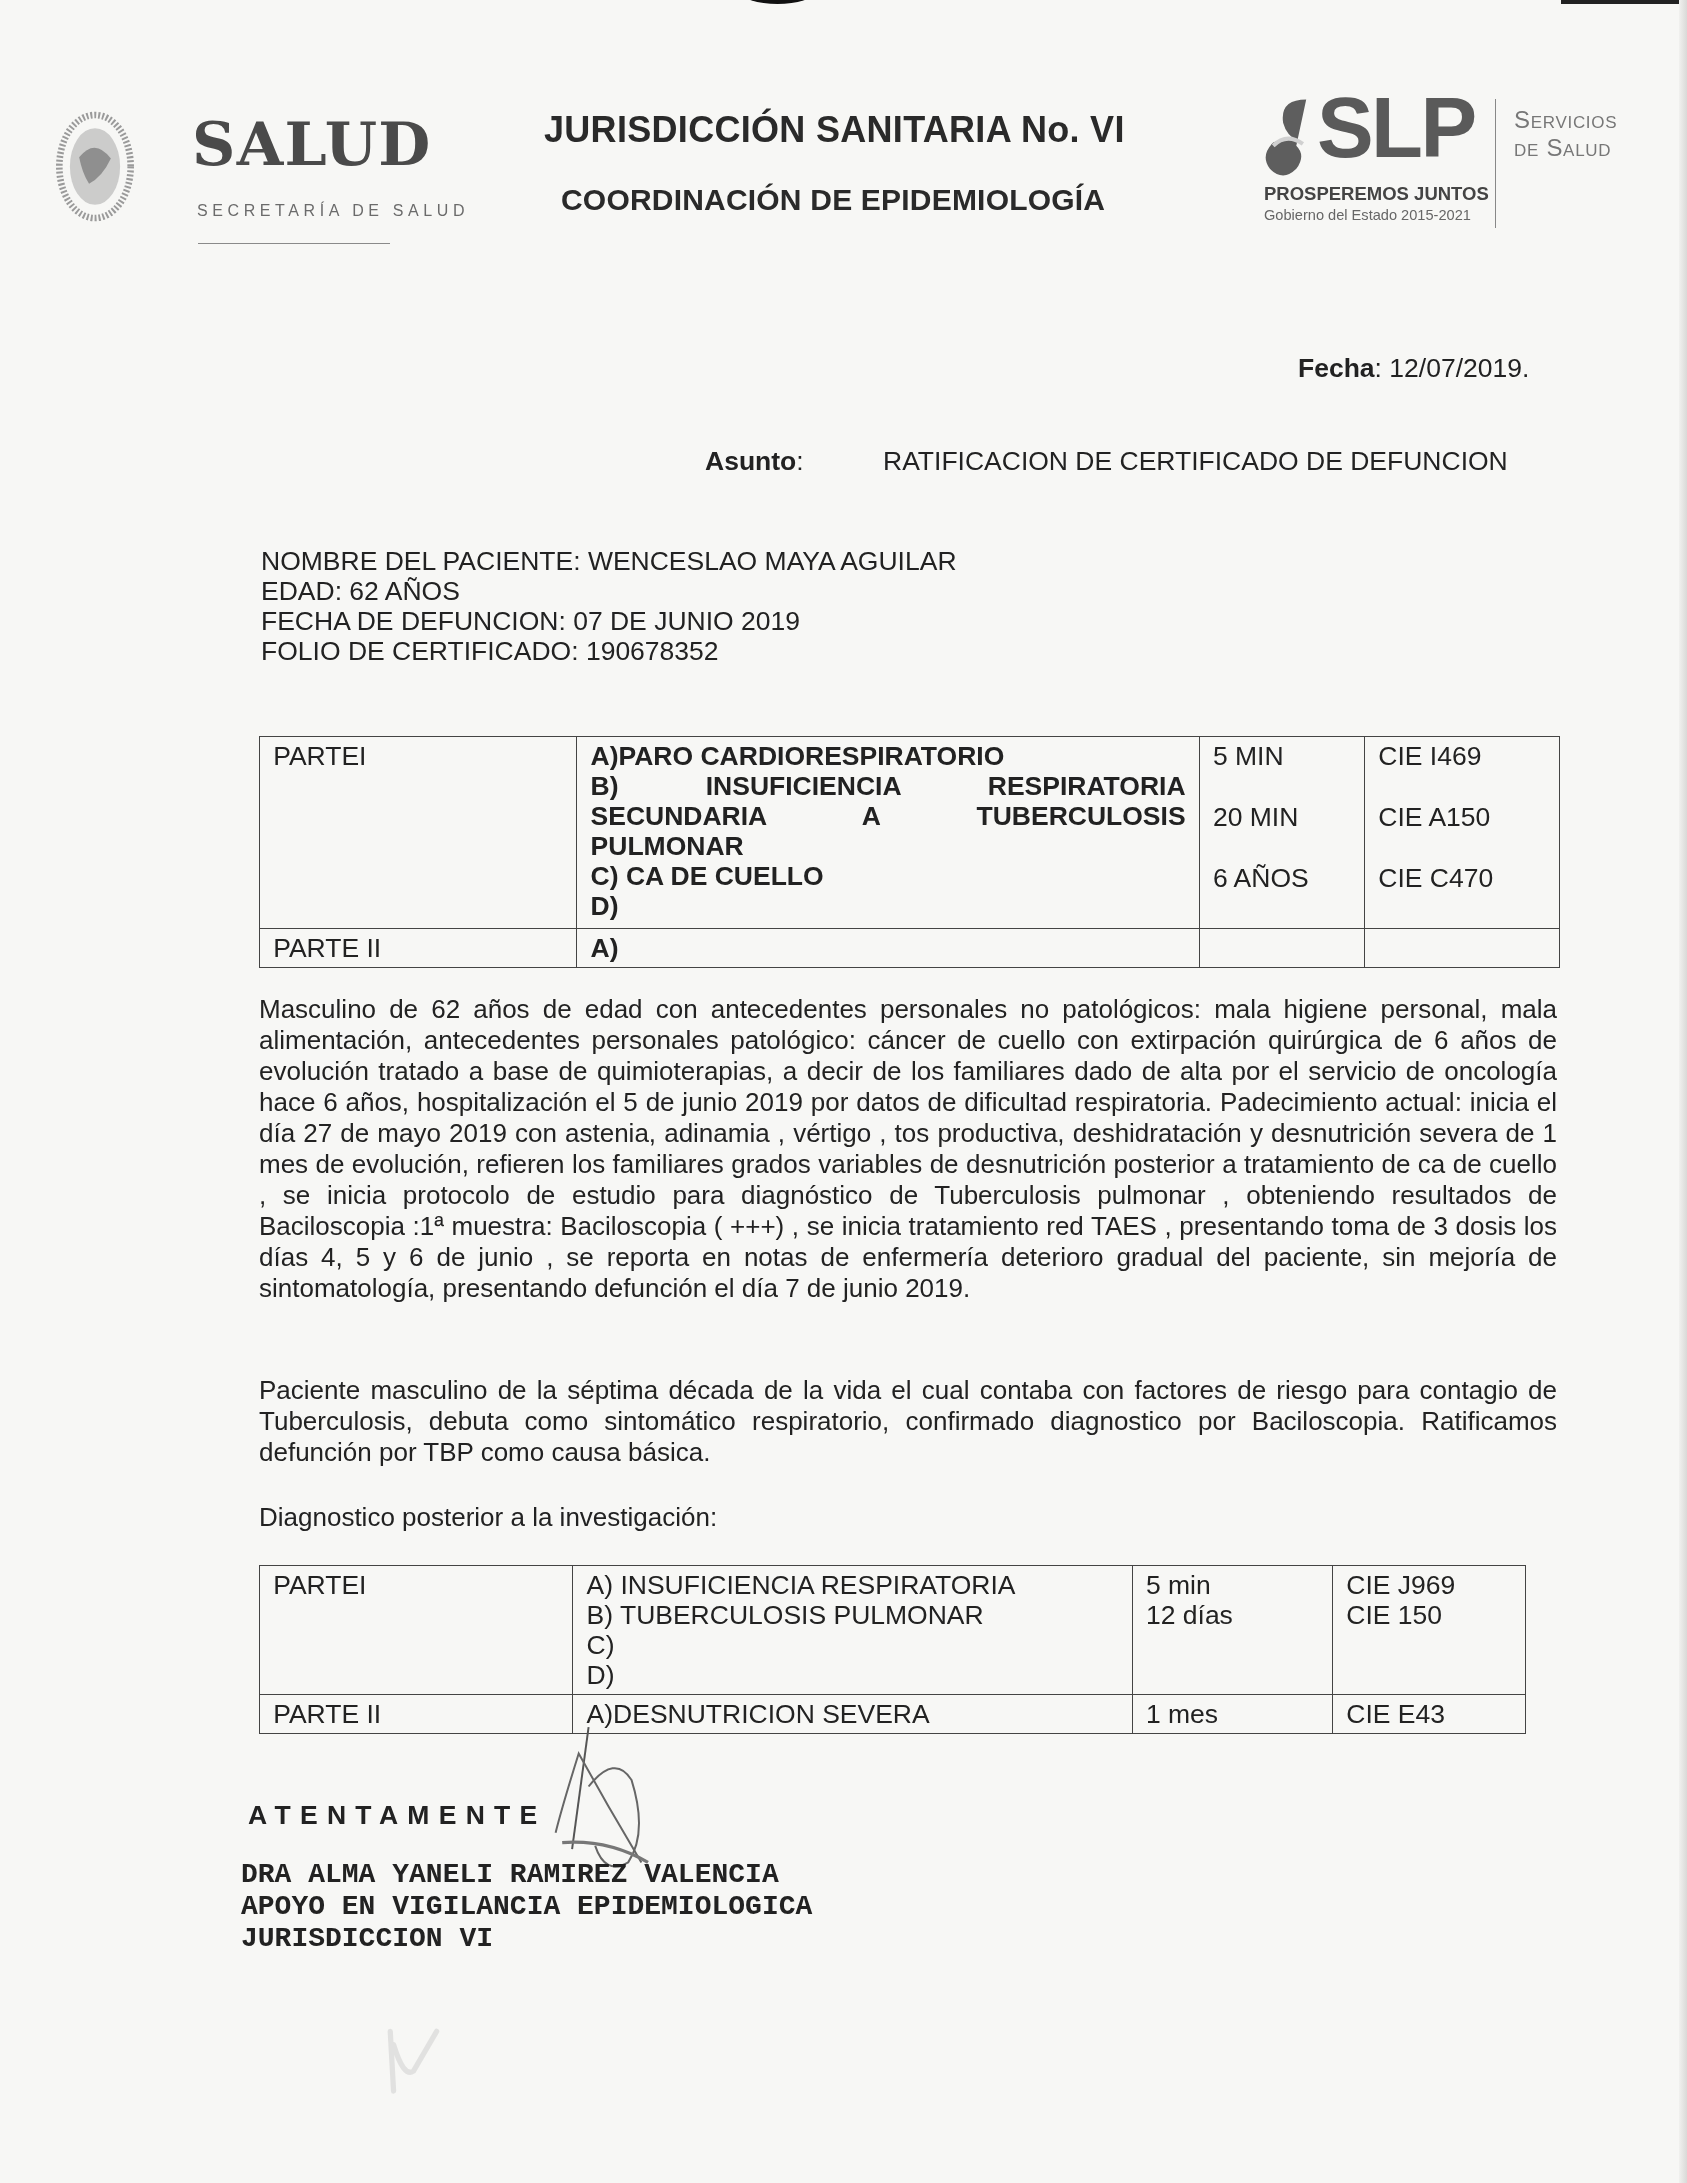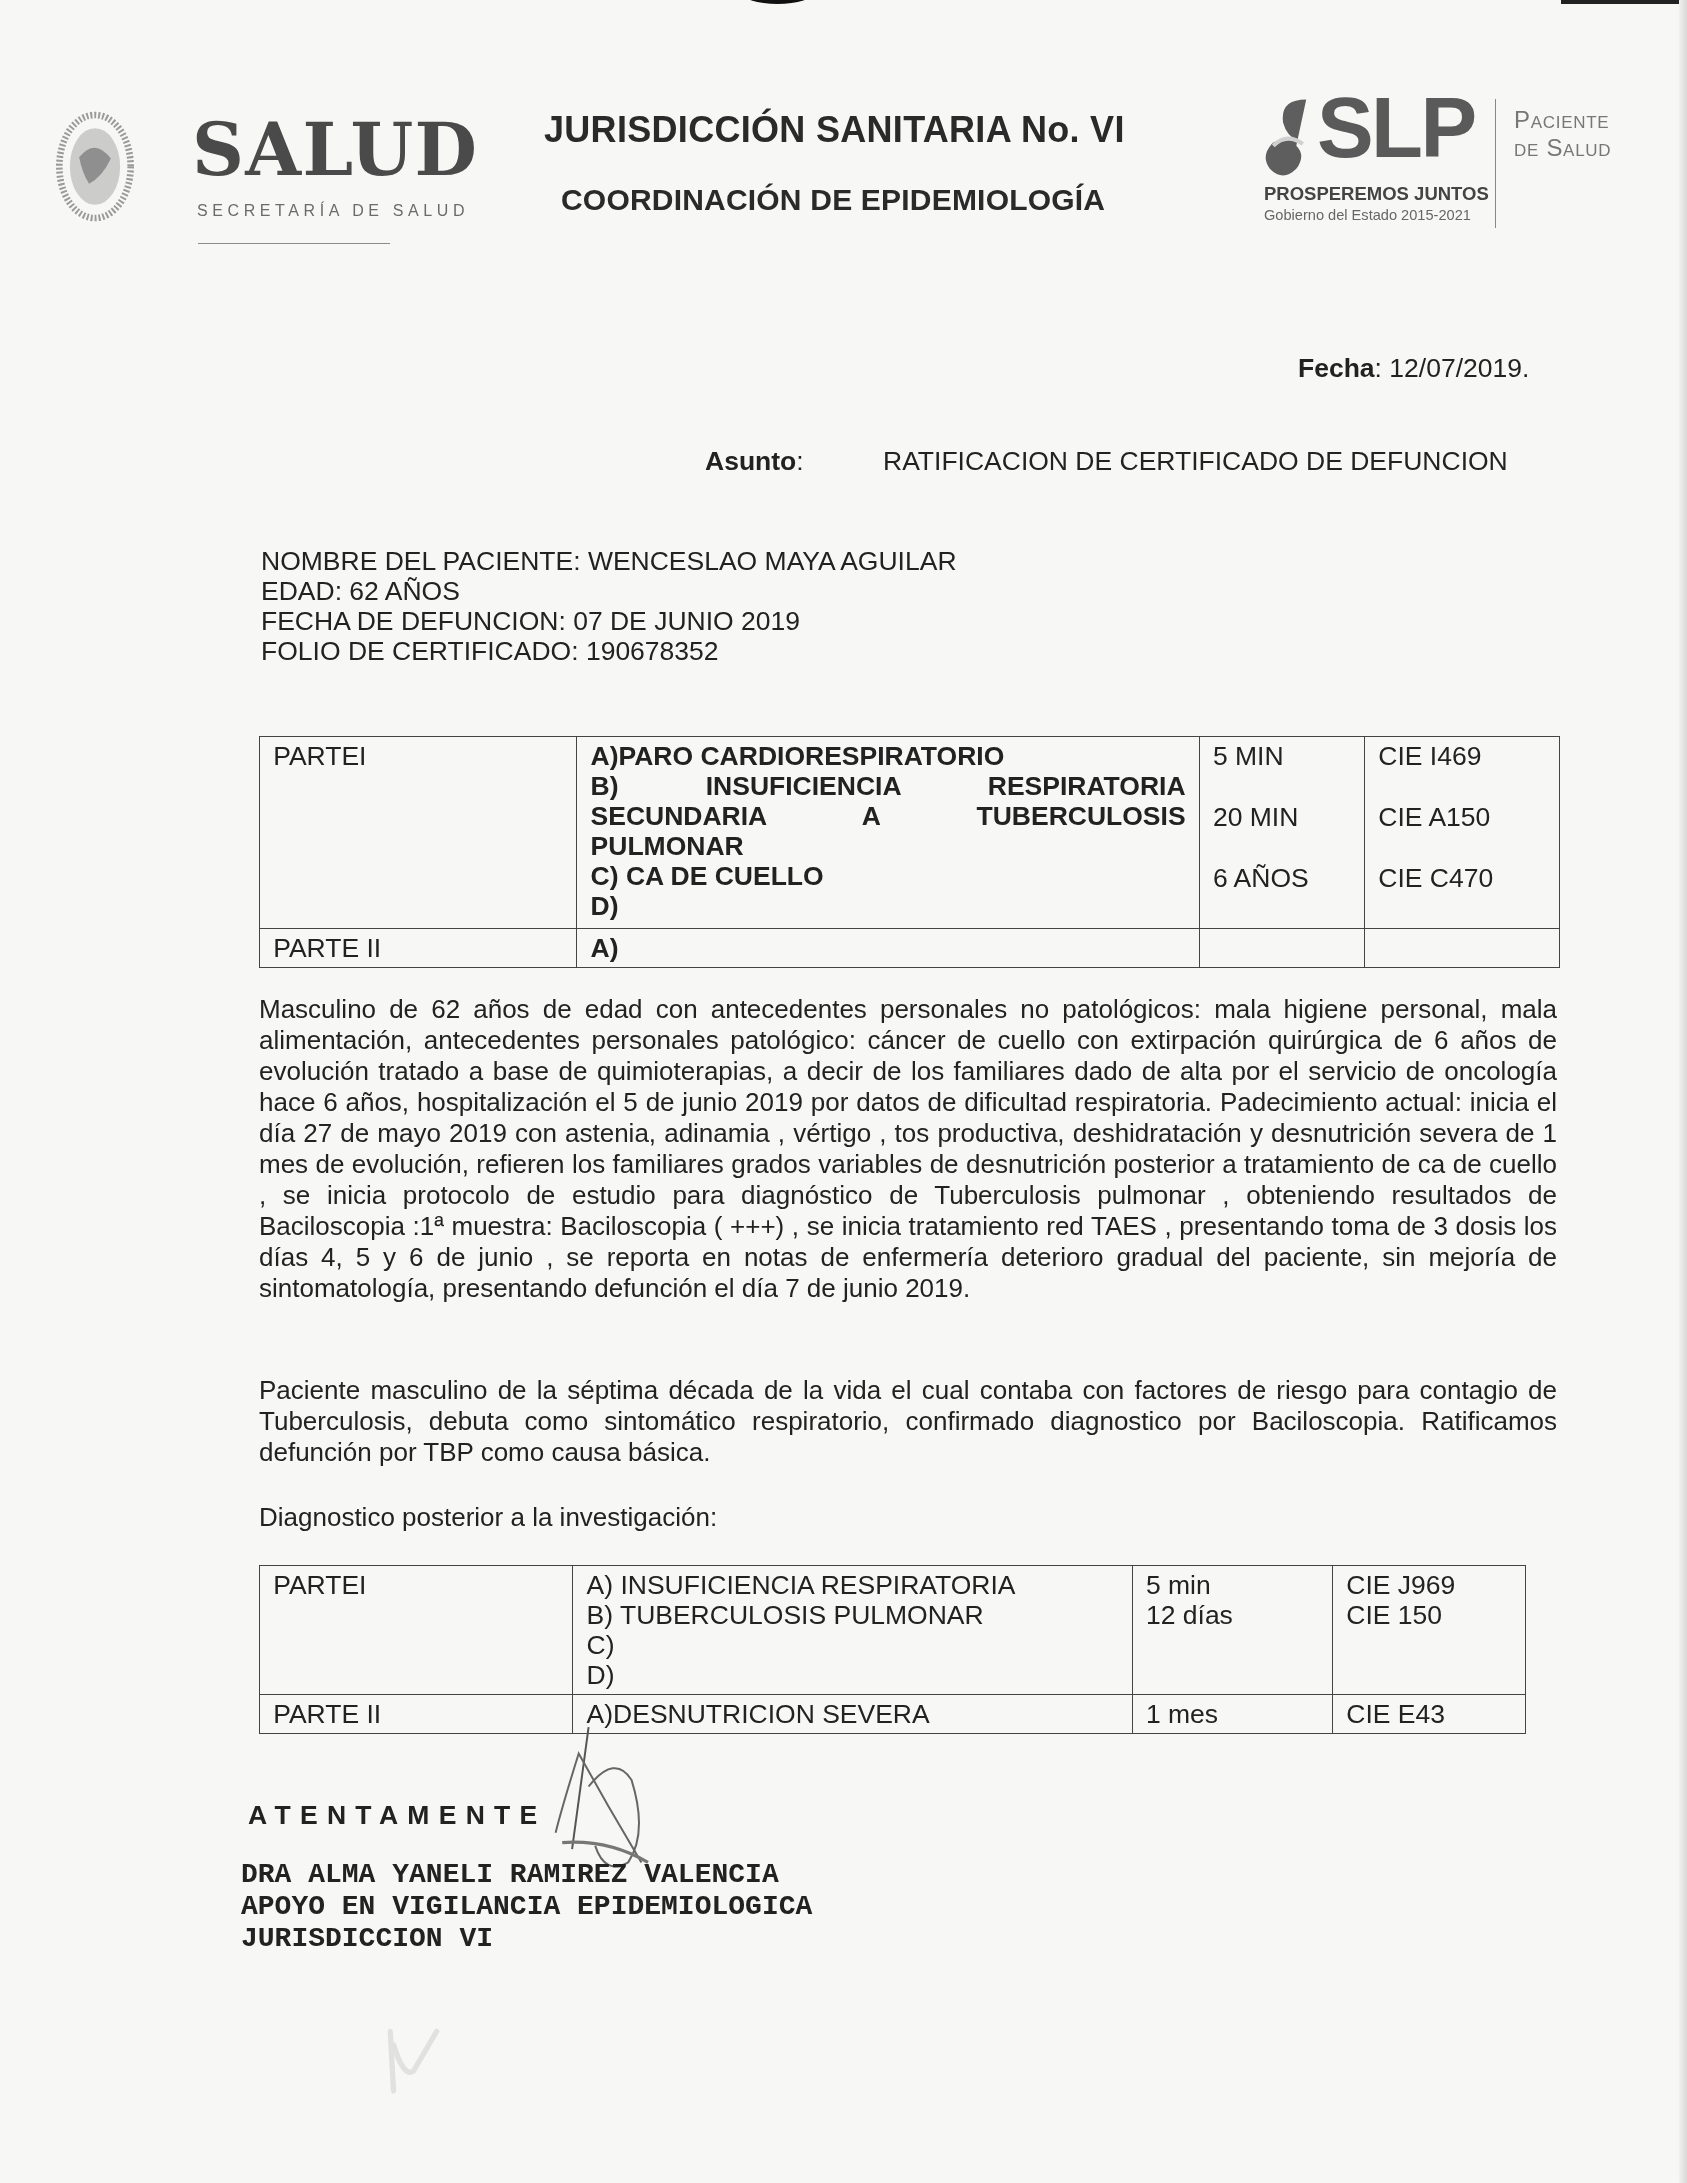--- a/index.html
+++ b/index.html
@@ -10,21 +10,21 @@
     color: #222;
   }
   .abs { position: absolute; }
   
   .top-blob { left: 741px; top: -20px; width: 73px; height: 24px; border-radius: 50%; background: #111; }
   .right-edge { right: 0; top: 0; width: 8px; height: 2183px; background: linear-gradient(to right, #f1f1ef, #d9d9d7); }
   .top-edge { left: 1561px; top: 0; width: 126px; height: 4px; background: #222; }
 
   
   .seal { left: 56px; top: 111px; width: 78px; height: 111px; }
-  .salud-word { left: 192px; top: 114px; font-family: "DejaVu Serif", serif; font-weight: bold; font-size: 72px; color: #4a4a4a; letter-spacing: 1.3px; line-height: 1; }
+  .salud-word { left: 192px; top: 114px; font-family: "DejaVu Serif", serif; font-weight: bold; font-size: 60px; color: #4a4a4a; letter-spacing: 1.3px; line-height: 1; }
   .salud-sub { left: 197px; top: 202px; font-size: 16px; letter-spacing: 4.6px; color: #6b6b6b; }
   .salud-rule { left: 198px; top: 243px; width: 192px; height: 1.3px; background: #8a8a8a; }
 
   
   .hdr1 { left: 544px; top: 109px; font-size: 36px; font-weight: bold; color: #2a2a2a; letter-spacing: 0.3px; }
   .hdr2 { left: 561px; top: 183px; font-size: 30px; font-weight: bold; color: #2a2a2a; letter-spacing: 0.2px; }
 
   
   .slp-mark { left: 1260px; top: 96px; width: 66px; height: 83px; }
   .slp-word { left: 1317px; top: 85px; font-size: 85px; font-weight: bold; color: #5a5a5a; letter-spacing: -2.6px; line-height: 1; }
@@ -86,21 +86,21 @@
 
 <svg class="abs slp-mark" viewBox="0 0 100 125">
   <path d="M70 5 Q30 5 35 40 Q40 60 60 70 Q40 60 20 70 Q0 90 15 110 Q35 130 55 110 Q70 90 55 75" fill="#5e5e5e"></path>
   <path d="M20 75 Q40 55 65 72" fill="none" stroke="#d0d0d0" stroke-width="6"></path>
 </svg>
 <div class="abs slp-word">SLP</div>
 <div class="abs slp-tag">PROSPEREMOS JUNTOS</div>
 <div class="abs slp-gov">Gobierno del Estado 2015-2021</div>
 <div class="abs slp-div"></div>
 <div class="abs slp-serv">
-  <div>Paciente</div>
+  <div>Servicios</div>
   <div>de Salud</div>
 </div>
 
 <div class="abs fecha"><b>Fecha</b><span>: 12/07/2019.</span></div>
 <div class="abs asunto-lbl"><span>Asunto</span><span style="font-weight:normal">:</span></div>
 <div class="abs asunto-val">RATIFICACION DE CERTIFICADO DE DEFUNCION</div>
 
 <div class="abs info">
   <div>NOMBRE DEL PACIENTE: WENCESLAO MAYA AGUILAR</div>
   <div>EDAD: 62 AÑOS</div>

